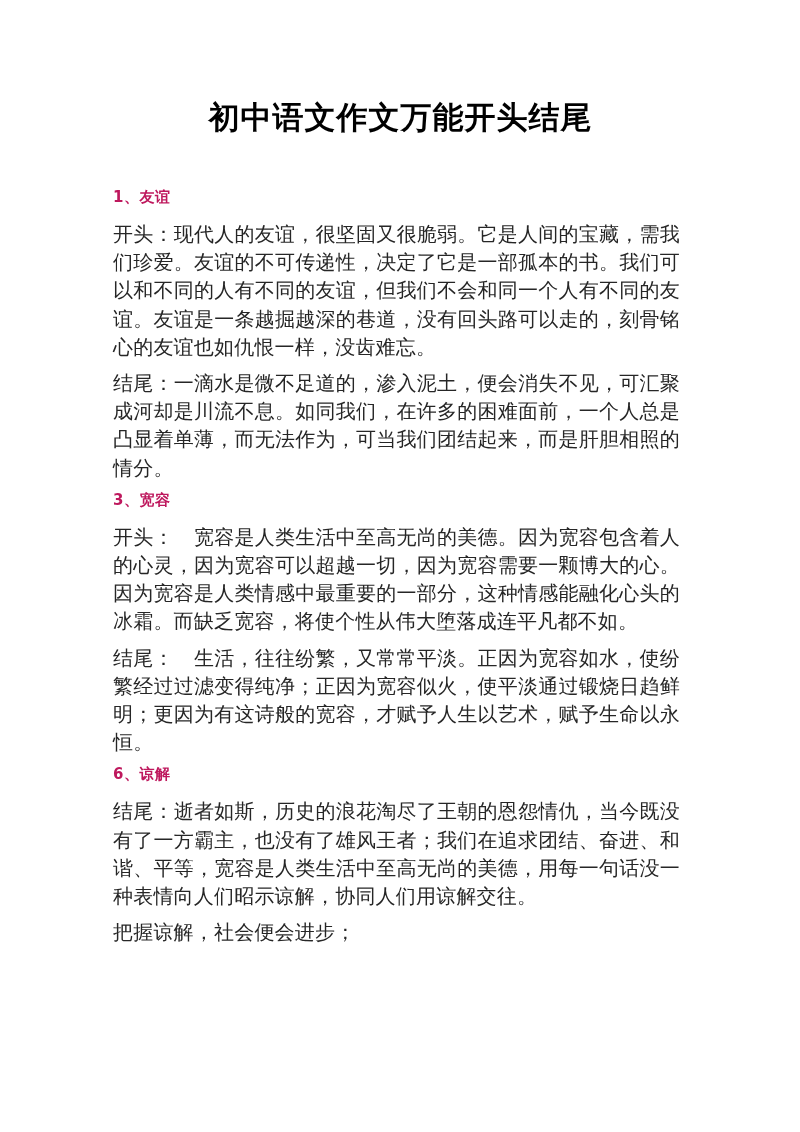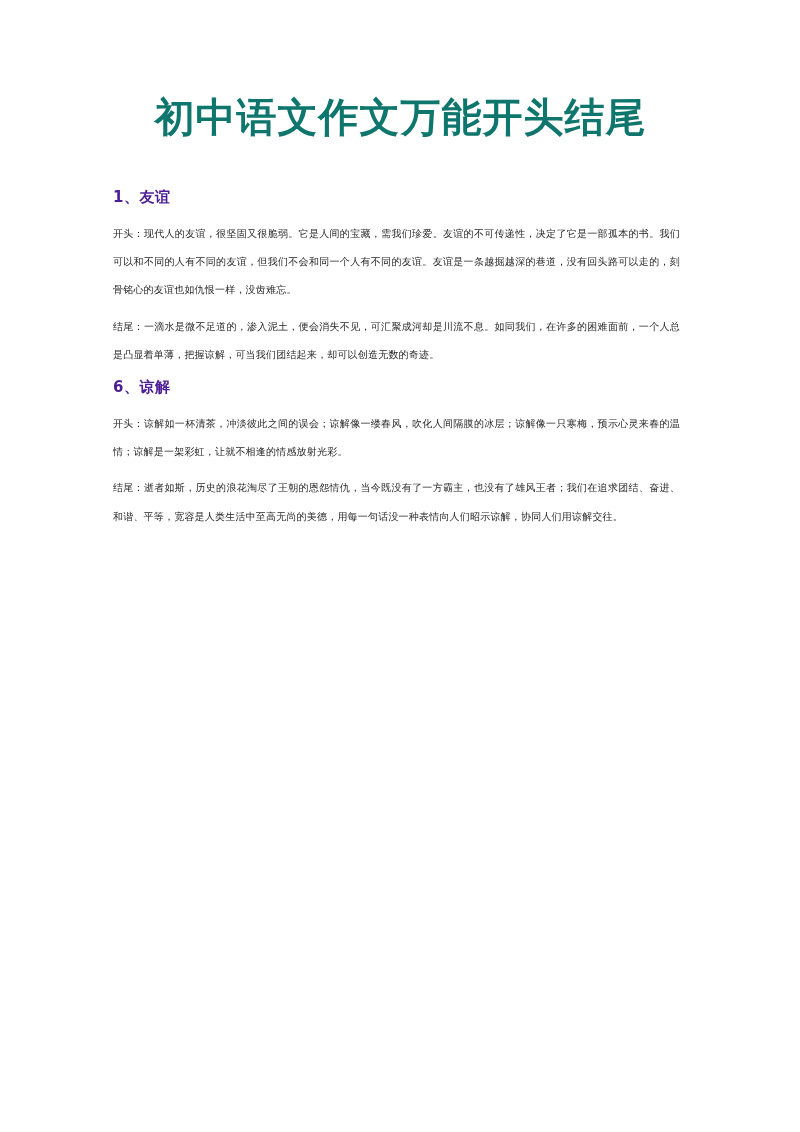--- a/index.html
+++ b/index.html
@@ -15,64 +15,69 @@
     background: #ffffff;
     box-sizing: border-box;
     padding: 97px 112px 0 113px;
     font-family: "DejaVu Serif", "Liberation Serif", serif;
     color: #262626;
     overflow: hidden;
   }
   .doc-title {
     margin: 0 0 50px 0;
     text-align: center;
-    font-size: 40px;
+    font-size: 31px;
     line-height: 40px;
     font-weight: 700;
-    color: #0f766e;
+    color: #000000;
     letter-spacing: 1px;
   }
   .doc-section {
     margin: 0;
   }
   .sec-heading {
     margin: 2px 0 13px 0;
     font-size: 15px;
     line-height: 20px;
     font-weight: 700;
-    color: #4c1d95;
+    color: #be185d;
     font-family: "DejaVu Sans", "Liberation Sans", sans-serif;
     letter-spacing: 0.5px;
   }
   .para {
     margin: 0 8px 8px 0;
-    font-size: 10px;
+    font-size: 20px;
     line-height: 28.2px;
     text-align: justify;
     text-justify: inter-ideograph;
     letter-spacing: 0.2px;
     color: #262626;
   }
 </style>
 </head>
 <body>
 
 <div class="page">
 
   <h1 class="doc-title">初中语文作文万能开头结尾</h1>
 
   <section class="doc-section">
     <h2 class="sec-heading">1、友谊</h2>
     <p class="para">开头：现代人的友谊，很坚固又很脆弱。它是人间的宝藏，需我们珍爱。友谊的不可传递性，决定了它是一部孤本的书。我们可以和不同的人有不同的友谊，但我们不会和同一个人有不同的友谊。友谊是一条越掘越深的巷道，没有回头路可以走的，刻骨铭心的友谊也如仇恨一样，没齿难忘。</p>
   </section>
 
   <section class="doc-section">
-    <p class="para">结尾：一滴水是微不足道的，渗入泥土，便会消失不见，可汇聚成河却是川流不息。如同我们，在许多的困难面前，一个人总是凸显着单薄，把握谅解，可当我们团结起来，却可以创造无数的奇迹。</p>
+    <p class="para">结尾：一滴水是微不足道的，渗入泥土，便会消失不见，可汇聚成河却是川流不息。如同我们，在许多的困难面前，一个人总是凸显着单薄，而无法作为，可当我们团结起来，而是肝胆相照的情分。</p>
   </section>
 
+  <section class="doc-section">
+    <h2 class="sec-heading">3、宽容</h2>
+    <p class="para">开头：　宽容是人类生活中至高无尚的美德。因为宽容包含着人的心灵，因为宽容可以超越一切，因为宽容需要一颗博大的心。因为宽容是人类情感中最重要的一部分，这种情感能融化心头的冰霜。而缺乏宽容，将使个性从伟大堕落成连平凡都不如。</p>
+    <p class="para">结尾：　生活，往往纷繁，又常常平淡。正因为宽容如水，使纷繁经过过滤变得纯净；正因为宽容似火，使平淡通过锻烧日趋鲜明；更因为有这诗般的宽容，才赋予人生以艺术，赋予生命以永恒。</p>
+  </section>
 
   <section class="doc-section">
     <h2 class="sec-heading">6、谅解</h2>
-    <p class="para">开头：谅解如一杯清茶，冲淡彼此之间的误会；谅解像一缕春风，吹化人间隔膜的冰层；谅解像一只寒梅，预示心灵来春的温情；谅解是一架彩虹，让就不相逢的情感放射光彩。</p>
     <p class="para">结尾：逝者如斯，历史的浪花淘尽了王朝的恩怨情仇，当今既没有了一方霸主，也没有了雄风王者；我们在追求团结、奋进、和谐、平等，宽容是人类生活中至高无尚的美德，用每一句话没一种表情向人们昭示谅解，协同人们用谅解交往。</p>
+    <p class="para">把握谅解，社会便会进步；</p>
   </section>
 
 </div>
 
 </body></html>

